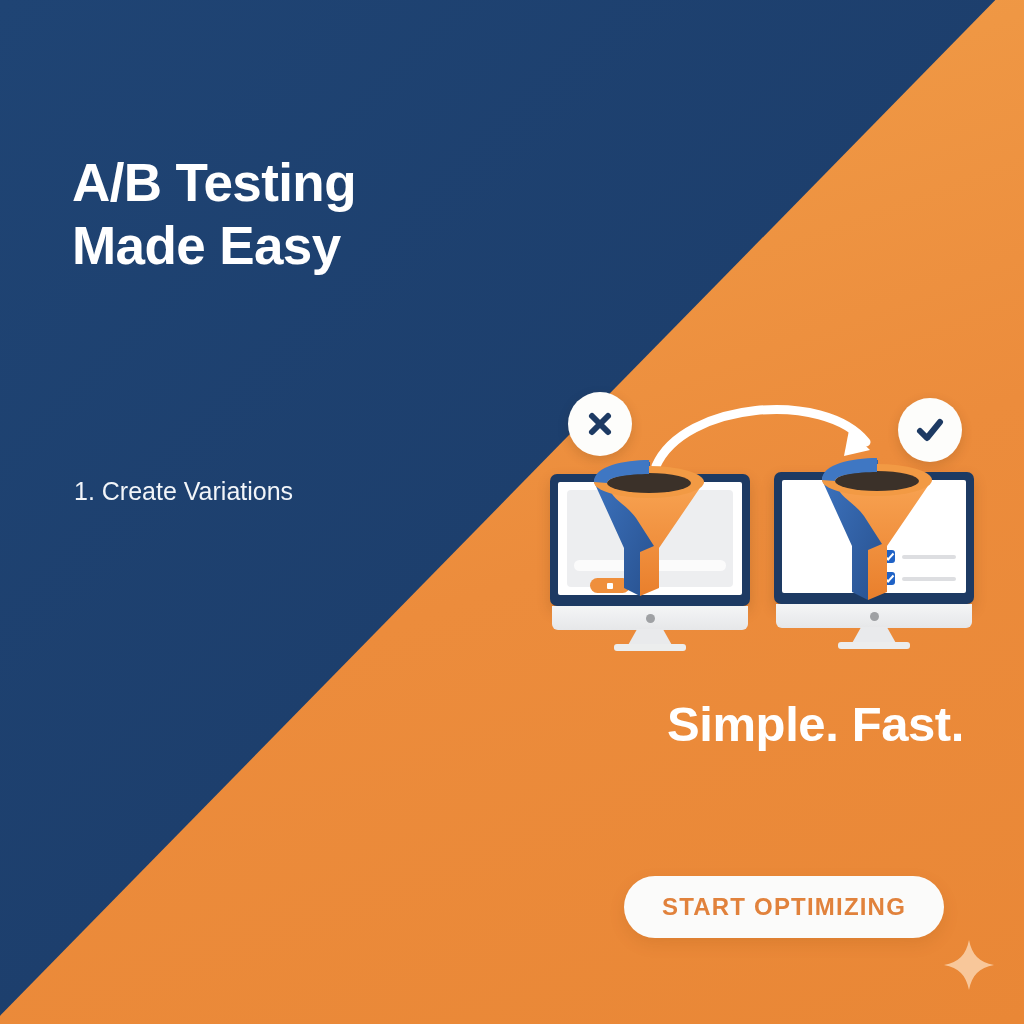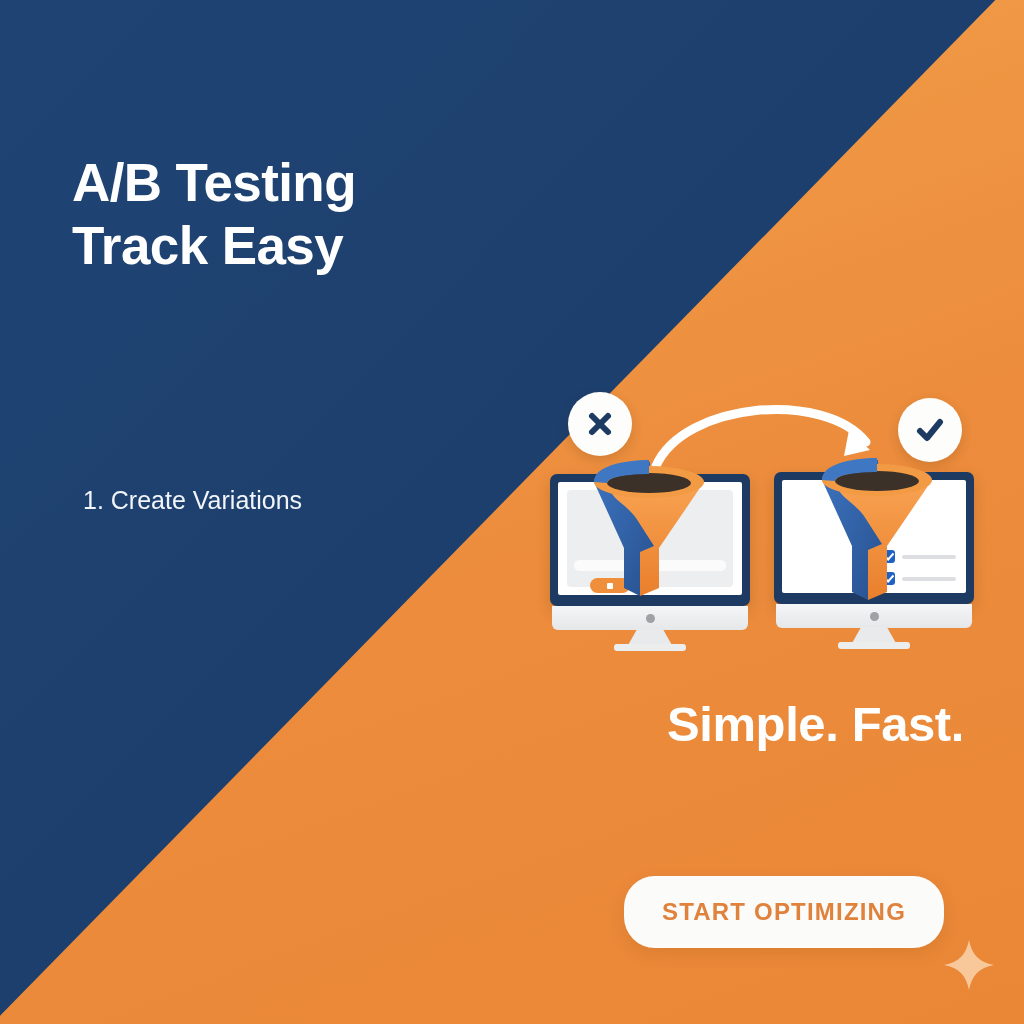--- a/index.html
+++ b/index.html
@@ -43,21 +43,21 @@
     letter-spacing: -0.6px;
   }
   .headline .line { display: block; white-space: pre; }
 
   .steps {
     position: absolute;
     left: 70px;
     top: 466px;
     width: 420px;
     list-style: none;
-    margin: 13px;
+    margin: 4px;
     padding: 0;
   }
   .steps li {
     color: #f2f5f9;
     font-size: 25px;
     line-height: 42px;
     font-weight: normal;
     white-space: pre;
   }
 
@@ -74,21 +74,21 @@
     line-height: 1.25;
     letter-spacing: -0.4px;
   }
   .tagline .line { display: block; white-space: pre; }
 
   .cta {
     position: absolute;
     left: 624px;
     top: 876px;
     width: 320px;
-    height: 72px;
+    height: 62px;
     border: none;
     border-radius: 31px;
     background: #fbfbfa;
     color: #e1823c;
     font-family: "Liberation Sans", sans-serif;
     font-size: 24px;
     font-weight: bold;
     letter-spacing: 1.2px;
     cursor: pointer;
     box-shadow: 0 6px 16px rgba(120, 60, 10, 0.13);
@@ -278,21 +278,21 @@
 </head>
 <body>
 
 <div id="poster">
 
   <div class="bg-navy"></div>
   <div class="bg-orange"></div>
 
   <div class="headline">
     <span class="line">A/B Testing</span>
-    <span class="line">Track Easy</span>
+    <span class="line">Made Easy</span>
   </div>
 
   <ul class="steps">
     <li>1. Create Variations</li>
   </ul>
 
   <div class="illustration">
 
     <svg class="arrow-svg" viewBox="0 0 250 90">
       <path d="M12 82 C 40 18, 180 6, 222 58" stroke="#ffffff" stroke-width="9" fill="none" stroke-linecap="round"></path>

